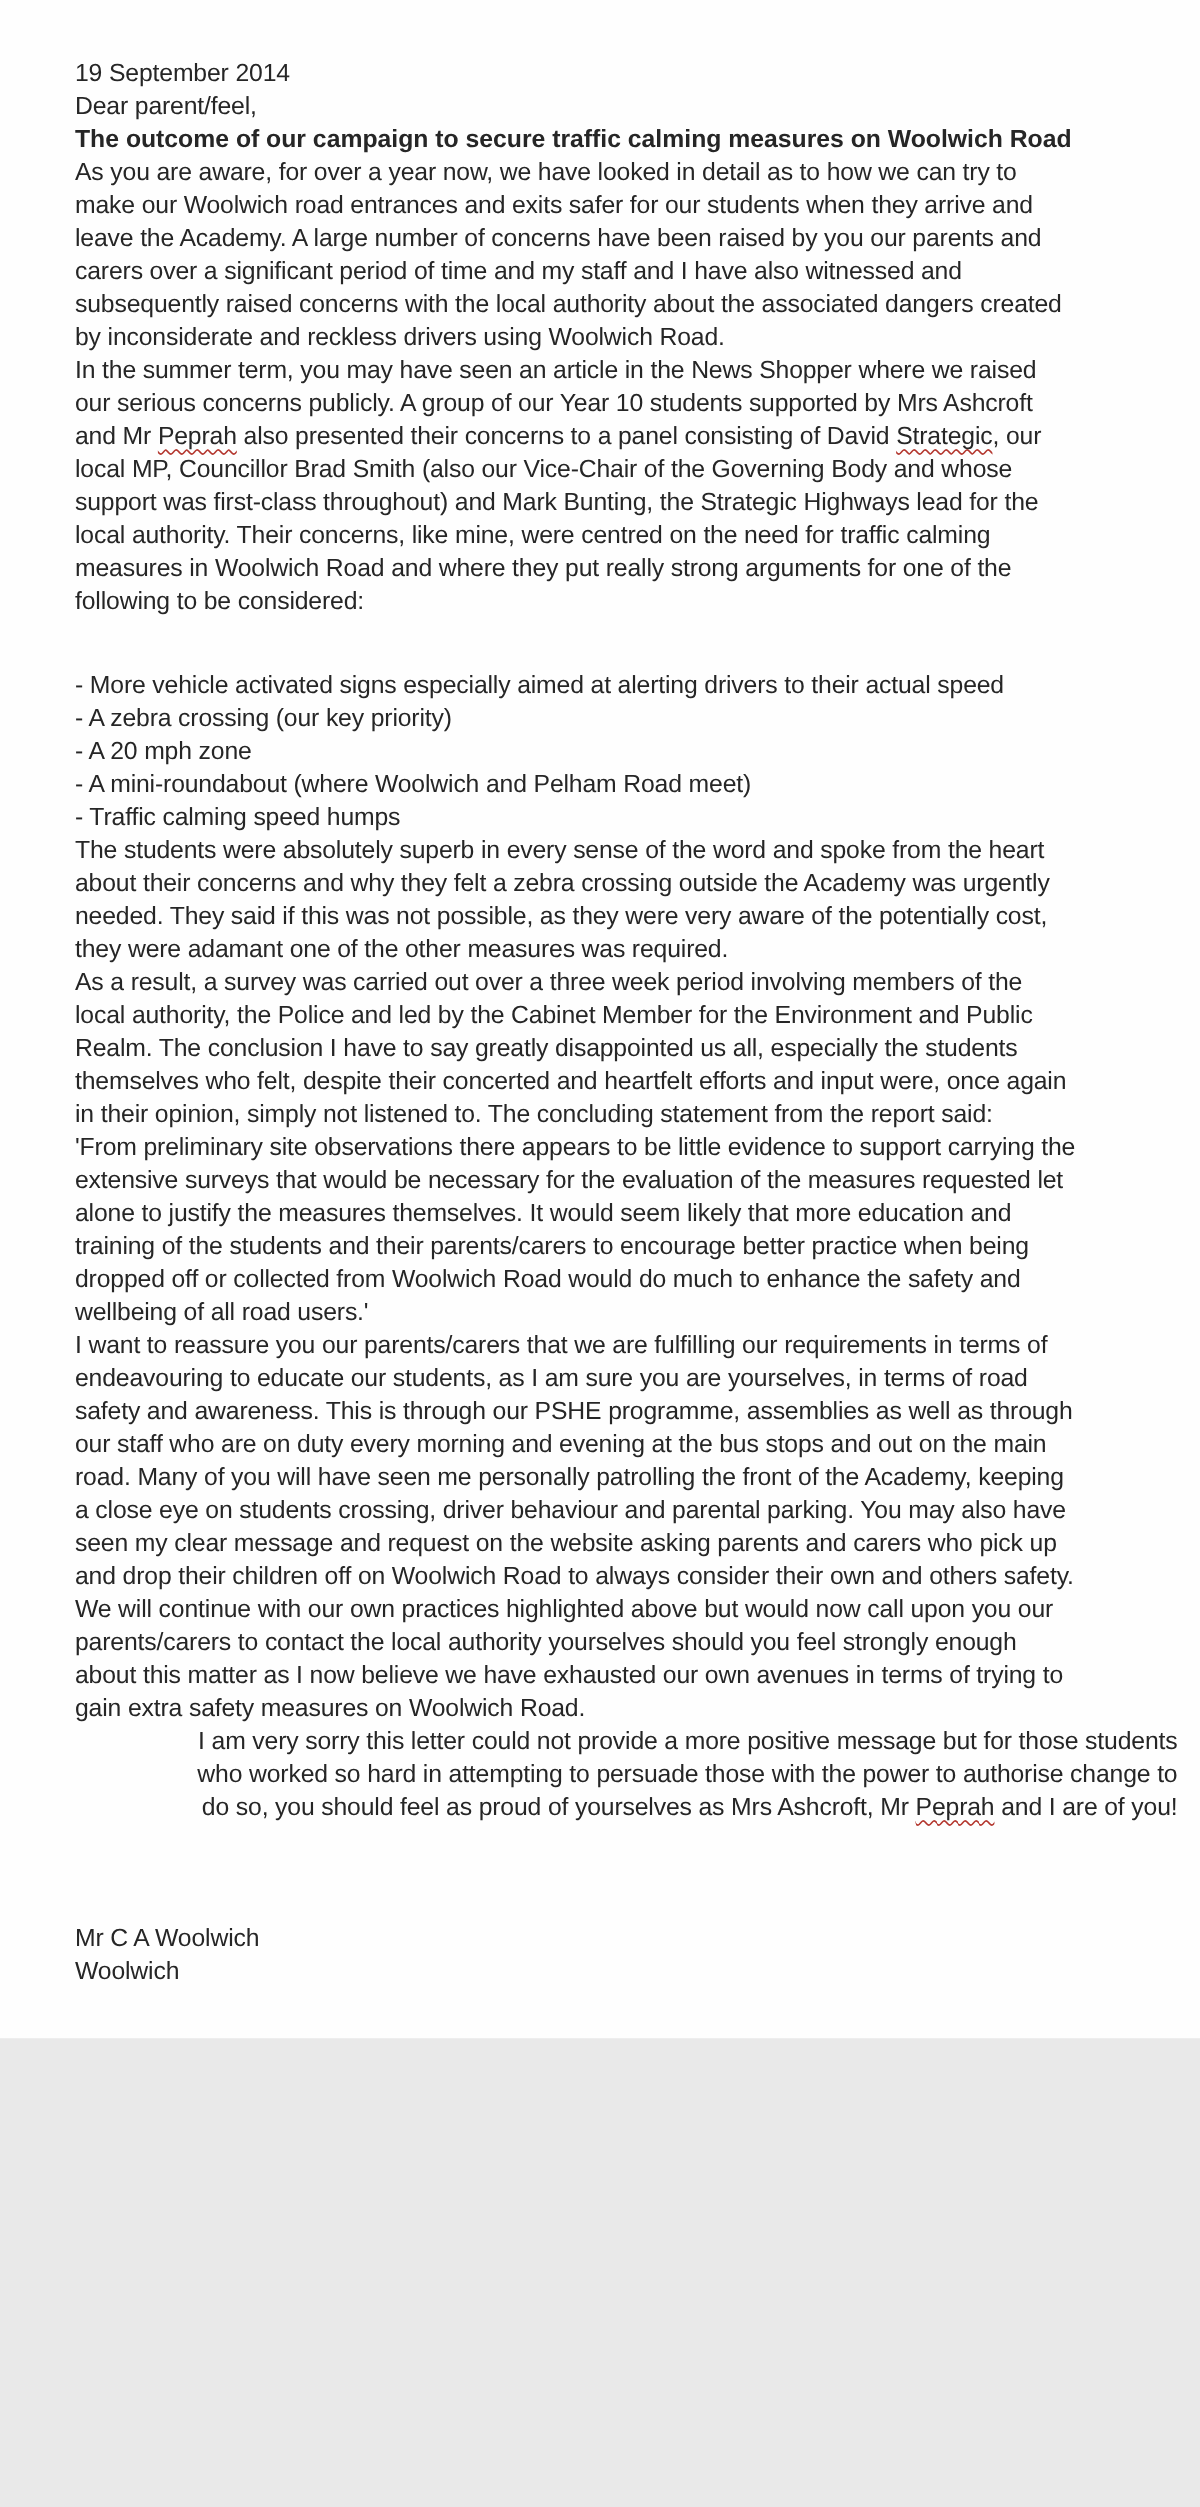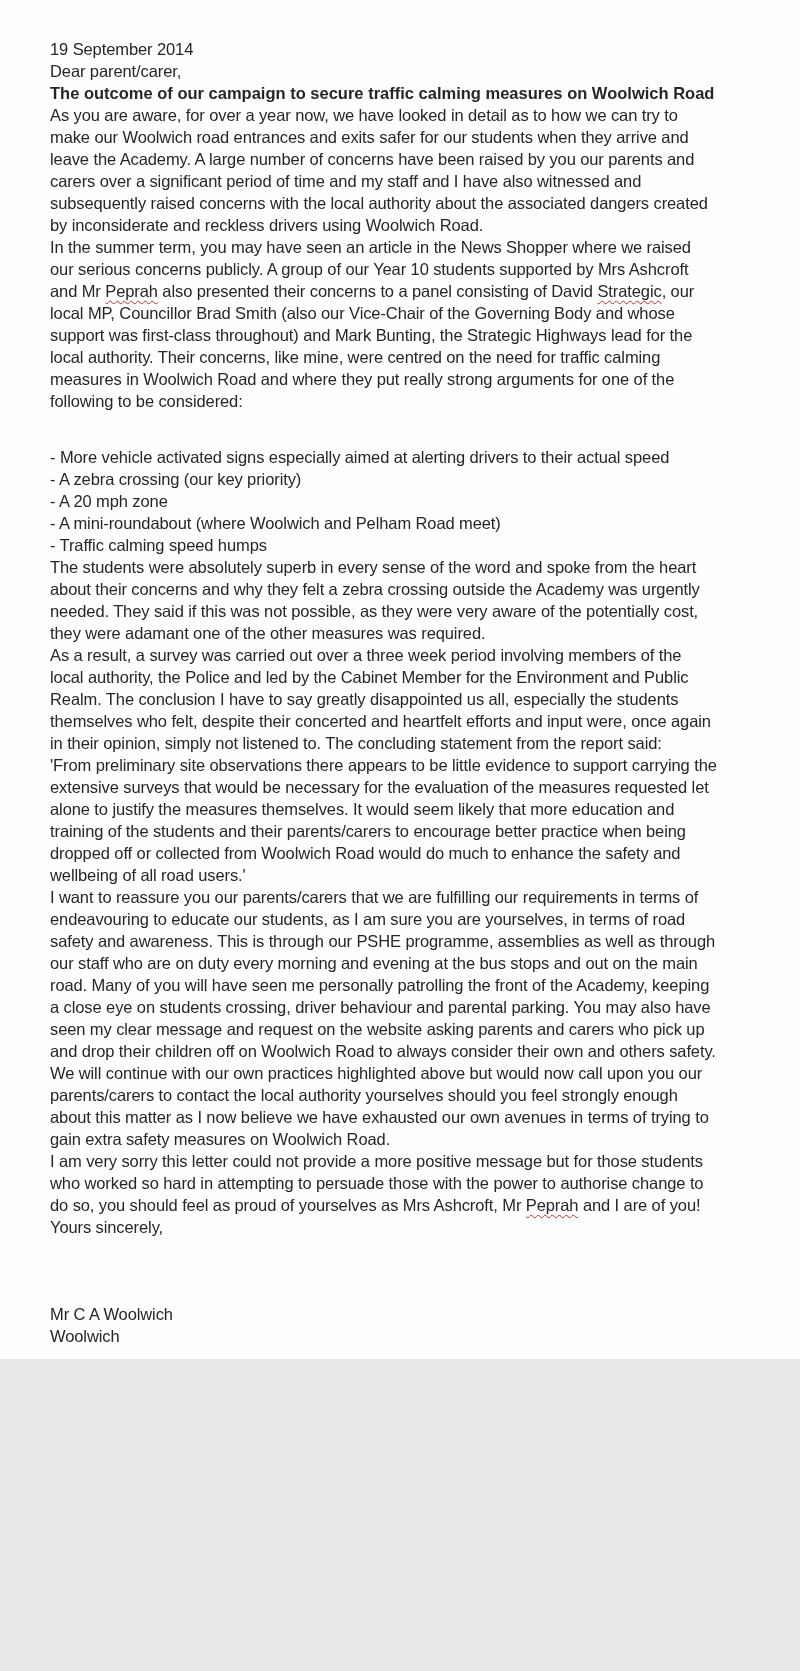--- a/index.html
+++ b/index.html
@@ -23,38 +23,38 @@
   .salutation    { margin-top: 26px; }
   .subject       { margin-top: 30px; font-weight: bold; letter-spacing: 0; }
   .para-1        { margin-top: 45px; }
   .para-2        { margin-top: 43px; }
   .bullets       { margin-top: 34px; }
   .bullets p     { margin: 0; }
   .para-3        { margin-top: 23px; }
   .para-4        { margin-top: 24px; }
   .quote-para    { margin-top: 21px; }
   .para-5        { margin-top: 29px; }
-  .para-6        { margin-top: 39px; }
+  .para-6        { margin-top: 39px; text-align: right; }
   .closing       { margin-top: 24px; }
   .signature     { margin-top: 65px; }
   .misspelled {
     text-decoration: underline;
     text-decoration-style: wavy;
     text-decoration-thickness: 1px;
     text-underline-offset: 3px;
   }
 </style>
 </head>
 <body>
 
 <div class="page" style="background: rgb(254, 254, 254); color: rgb(38, 38, 38);">
 
   <p class="date-line">19 September 2014</p>
 
-  <p class="salutation">Dear parent/carer,</p>
+  <p class="salutation">Dear parent/feel,</p>
 
   <p class="subject">The outcome of our campaign to secure traffic calming measures on Woolwich Road</p>
 
   <p class="para-1">As you are aware, for over a year now, we have looked in detail as to how we can try to
 make our Woolwich road entrances and exits safer for our students when they arrive and
 leave the Academy. A large number of concerns have been raised by you our parents and
 carers over a significant period of time and my staff and I have also witnessed and
 subsequently raised concerns with the local authority about the associated dangers created
 by inconsiderate and reckless drivers using Woolwich Road.</p>
 
@@ -103,20 +103,19 @@
 and drop their children off on Woolwich Road to always consider their own and others safety.
 We will continue with our own practices highlighted above but would now call upon you our
 parents/carers to contact the local authority yourselves should you feel strongly enough
 about this matter as I now believe we have exhausted our own avenues in terms of trying to
 gain extra safety measures on Woolwich Road.</p>
 
   <p class="para-6">I am very sorry this letter could not provide a more positive message but for those students
 who worked so hard in attempting to persuade those with the power to authorise change to
 do so, you should feel as proud of yourselves as Mrs Ashcroft, Mr <span class="misspelled" style="text-decoration-color: rgb(179, 54, 46);">Peprah</span> and I are of you!</p>
 
-  <p class="closing">Yours sincerely,</p>
 
   <div class="signature">
     <p>Mr C A Woolwich</p>
     <p>Woolwich</p>
   </div>
 
 </div>
 
 </body></html>

